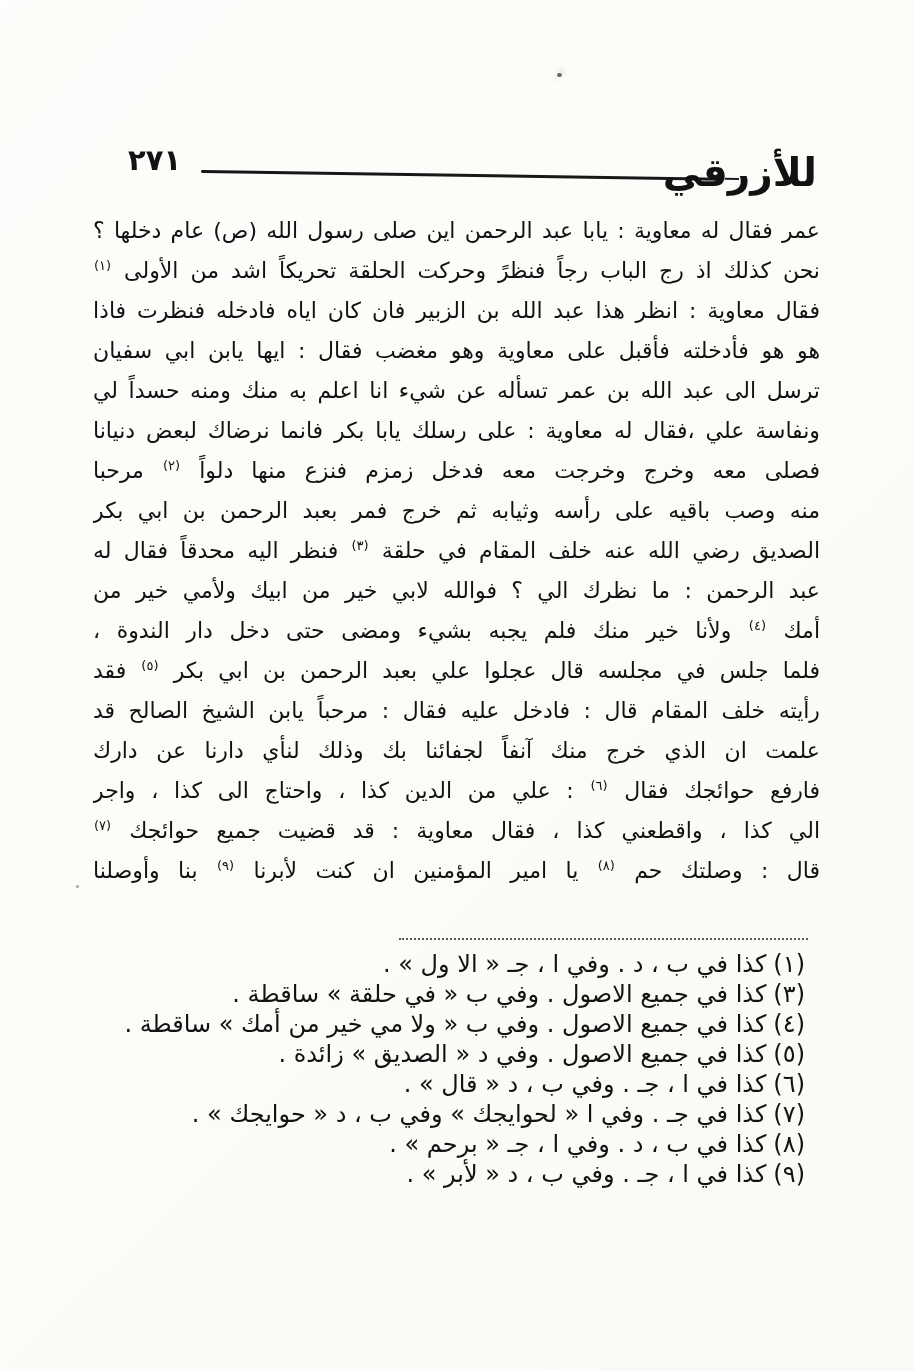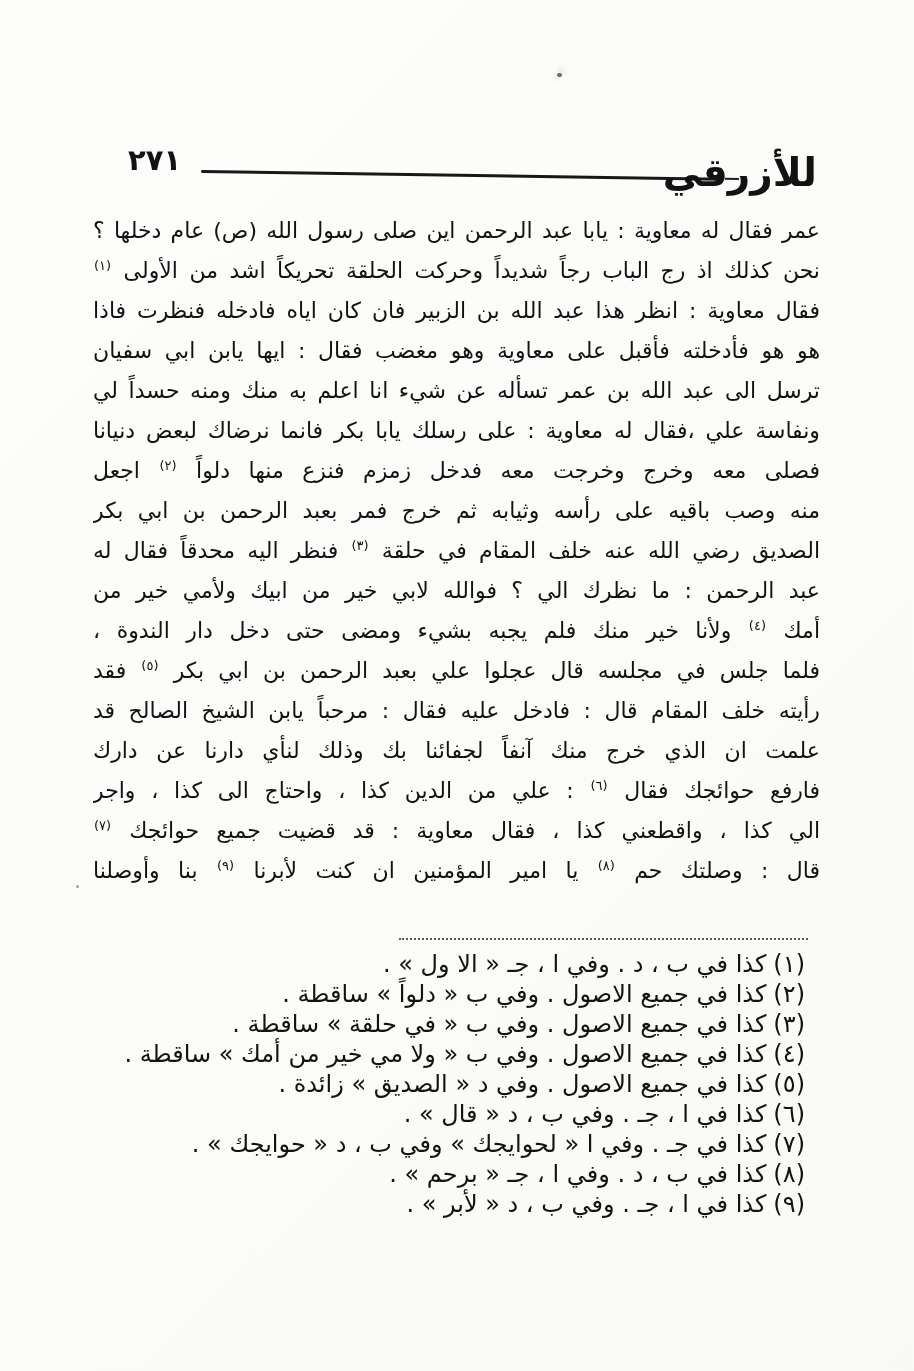--- a/index.html
+++ b/index.html
@@ -79,42 +79,41 @@
 <body>
 
 <div class="page">
 
   <div class="pagenum">٢٧١</div>
   <div class="hrule"></div>
   <div class="booktitle">للأزرقي</div>
 
   <div class="bodytext" id="body-lines">
       <div class="bline"><span>عمر فقال له معاوية : يابا عبد الرحمن اين صلى رسول الله (ص) عام دخلها ؟</span></div>
-      <div class="bline"><span>نحن كذلك اذ رج الباب رجاً شديداً وحركت الحلقة تحريكاً اشد من الأولى </span><span class="fnref">(١)</span></div>
+      <div class="bline"><span>نحن كذلك اذ رج الباب رجاً فنظرً وحركت الحلقة تحريكاً اشد من الأولى </span><span class="fnref">(١)</span></div>
       <div class="bline"><span>فقال معاوية : انظر هذا عبد الله بن الزبير فان كان اياه فادخله فنظرت فاذا</span></div>
       <div class="bline"><span>هو هو فأدخلته فأقبل على معاوية وهو مغضب فقال : ايها يابن ابي سفيان</span></div>
       <div class="bline"><span>ترسل الى عبد الله بن عمر تسأله عن شيء انا اعلم به منك ومنه حسداً لي</span></div>
       <div class="bline"><span>ونفاسة علي ،فقال له معاوية : على رسلك يابا بكر فانما نرضاك لبعض دنيانا</span></div>
-      <div class="bline"><span>فصلى معه وخرج وخرجت معه فدخل زمزم فنزع منها دلواً </span><span class="fnref">(٢)</span><span> اجعل</span></div>
+      <div class="bline"><span>فصلى معه وخرج وخرجت معه فدخل زمزم فنزع منها دلواً </span><span class="fnref">(٢)</span><span> مرحبا</span></div>
       <div class="bline"><span>منه وصب باقيه على رأسه وثيابه ثم خرج فمر بعبد الرحمن بن ابي بكر</span></div>
       <div class="bline"><span>الصديق رضي الله عنه خلف المقام في حلقة </span><span class="fnref">(٣)</span><span> فنظر اليه محدقاً فقال له</span></div>
       <div class="bline"><span>عبد الرحمن : ما نظرك الي ؟ فوالله لابي خير من ابيك ولأمي خير من</span></div>
       <div class="bline"><span>أمك </span><span class="fnref">(٤)</span><span> ولأنا خير منك فلم يجبه بشيء ومضى حتى دخل دار الندوة ،</span></div>
       <div class="bline"><span>فلما جلس في مجلسه قال عجلوا علي بعبد الرحمن بن ابي بكر </span><span class="fnref">(٥)</span><span> فقد</span></div>
       <div class="bline"><span>رأيته خلف المقام قال : فادخل عليه فقال : مرحباً يابن الشيخ الصالح قد</span></div>
       <div class="bline"><span>علمت ان الذي خرج منك آنفاً لجفائنا بك وذلك لنأي دارنا عن دارك</span></div>
       <div class="bline"><span>فارفع حوائجك فقال </span><span class="fnref">(٦)</span><span> : علي من الدين كذا ، واحتاج الى كذا ، واجر</span></div>
       <div class="bline"><span>الي كذا ، واقطعني كذا ، فقال معاوية : قد قضيت جميع حوائجك </span><span class="fnref">(٧)</span></div>
       <div class="bline"><span>قال : وصلتك حم </span><span class="fnref">(٨)</span><span> يا امير المؤمنين ان كنت لأبرنا </span><span class="fnref">(٩)</span><span> بنا وأوصلنا</span></div>
     </div>
 
   <div class="fnsep"></div>
   <div class="footnotes" id="footnote-lines">
       <div class="fnline"><span class="fn-num">(١)</span><span class="fn-text">كذا في ب ، د . وفي ا ، جـ « الا ول » .</span></div>
-      <div class="fnline"><span class="fn-num">(٢)</span><span class="fn-text">كذا في جميع الاصول . وفي ب « دلواً » ساقطة .</span></div>
       <div class="fnline"><span class="fn-num">(٣)</span><span class="fn-text">كذا في جميع الاصول . وفي ب « في حلقة » ساقطة .</span></div>
       <div class="fnline"><span class="fn-num">(٤)</span><span class="fn-text">كذا في جميع الاصول . وفي ب « ولا مي خير من أمك » ساقطة .</span></div>
       <div class="fnline"><span class="fn-num">(٥)</span><span class="fn-text">كذا في جميع الاصول . وفي د « الصديق » زائدة .</span></div>
       <div class="fnline"><span class="fn-num">(٦)</span><span class="fn-text">كذا في ا ، جـ . وفي ب ، د « قال » .</span></div>
       <div class="fnline"><span class="fn-num">(٧)</span><span class="fn-text">كذا في جـ . وفي ا « لحوايجك » وفي ب ، د « حوايجك » .</span></div>
       <div class="fnline"><span class="fn-num">(٨)</span><span class="fn-text">كذا في ب ، د . وفي ا ، جـ « برحم » .</span></div>
       <div class="fnline"><span class="fn-num">(٩)</span><span class="fn-text">كذا في ا ، جـ . وفي ب ، د « لأبر » .</span></div>
     </div>
 
   <div class="speck s1"></div>

